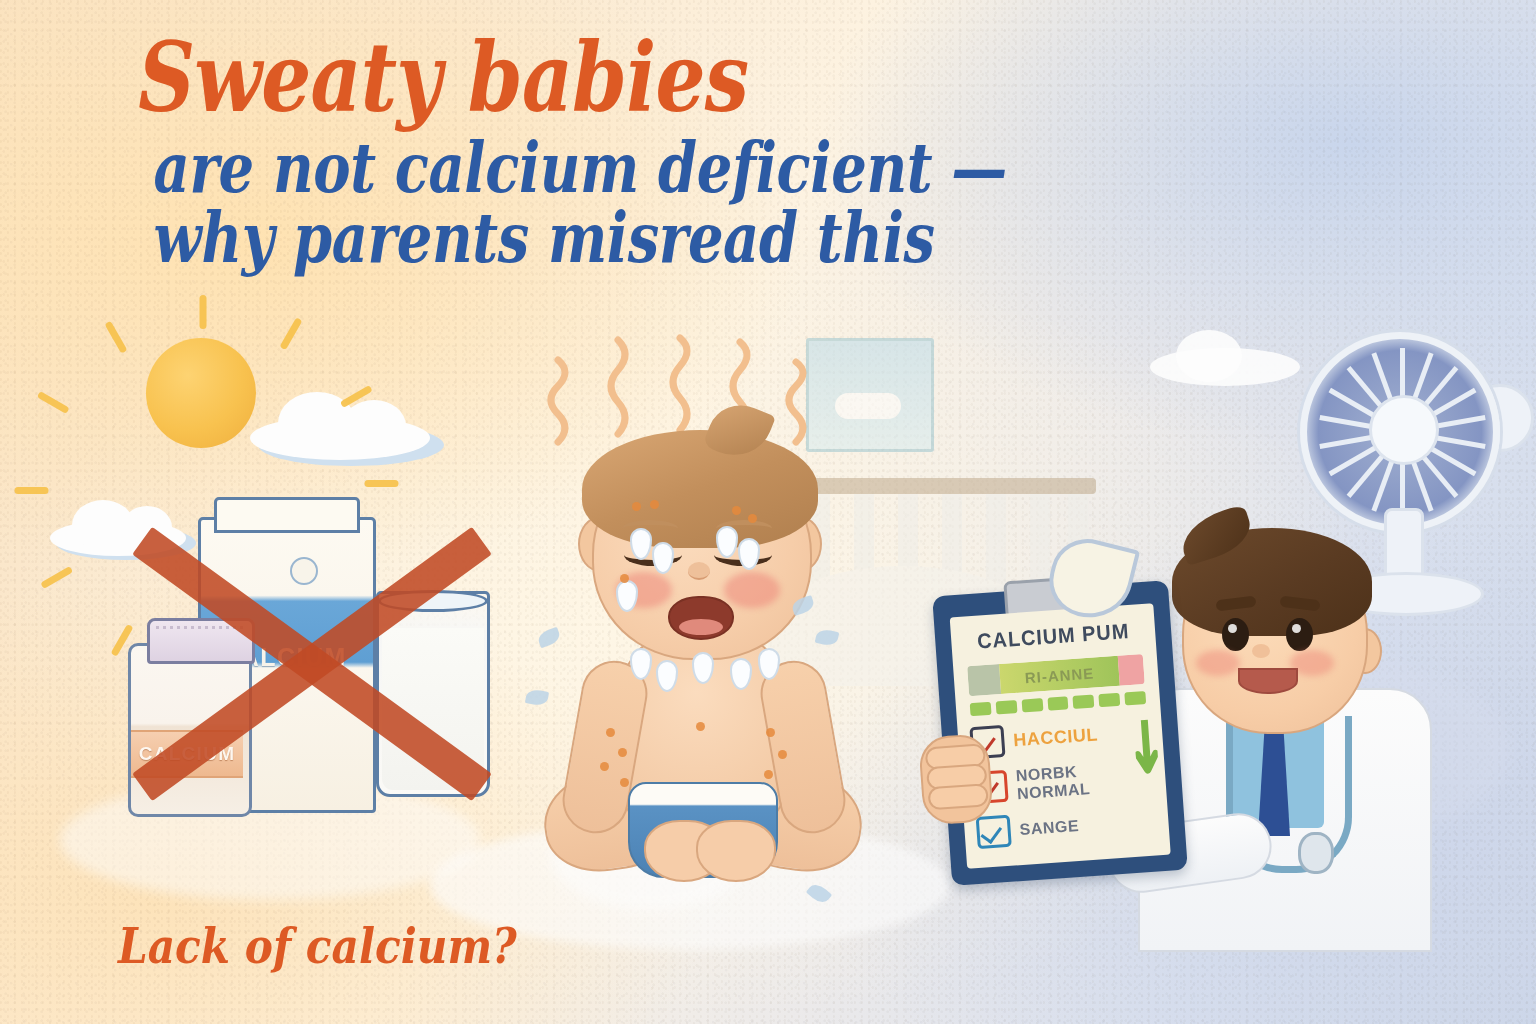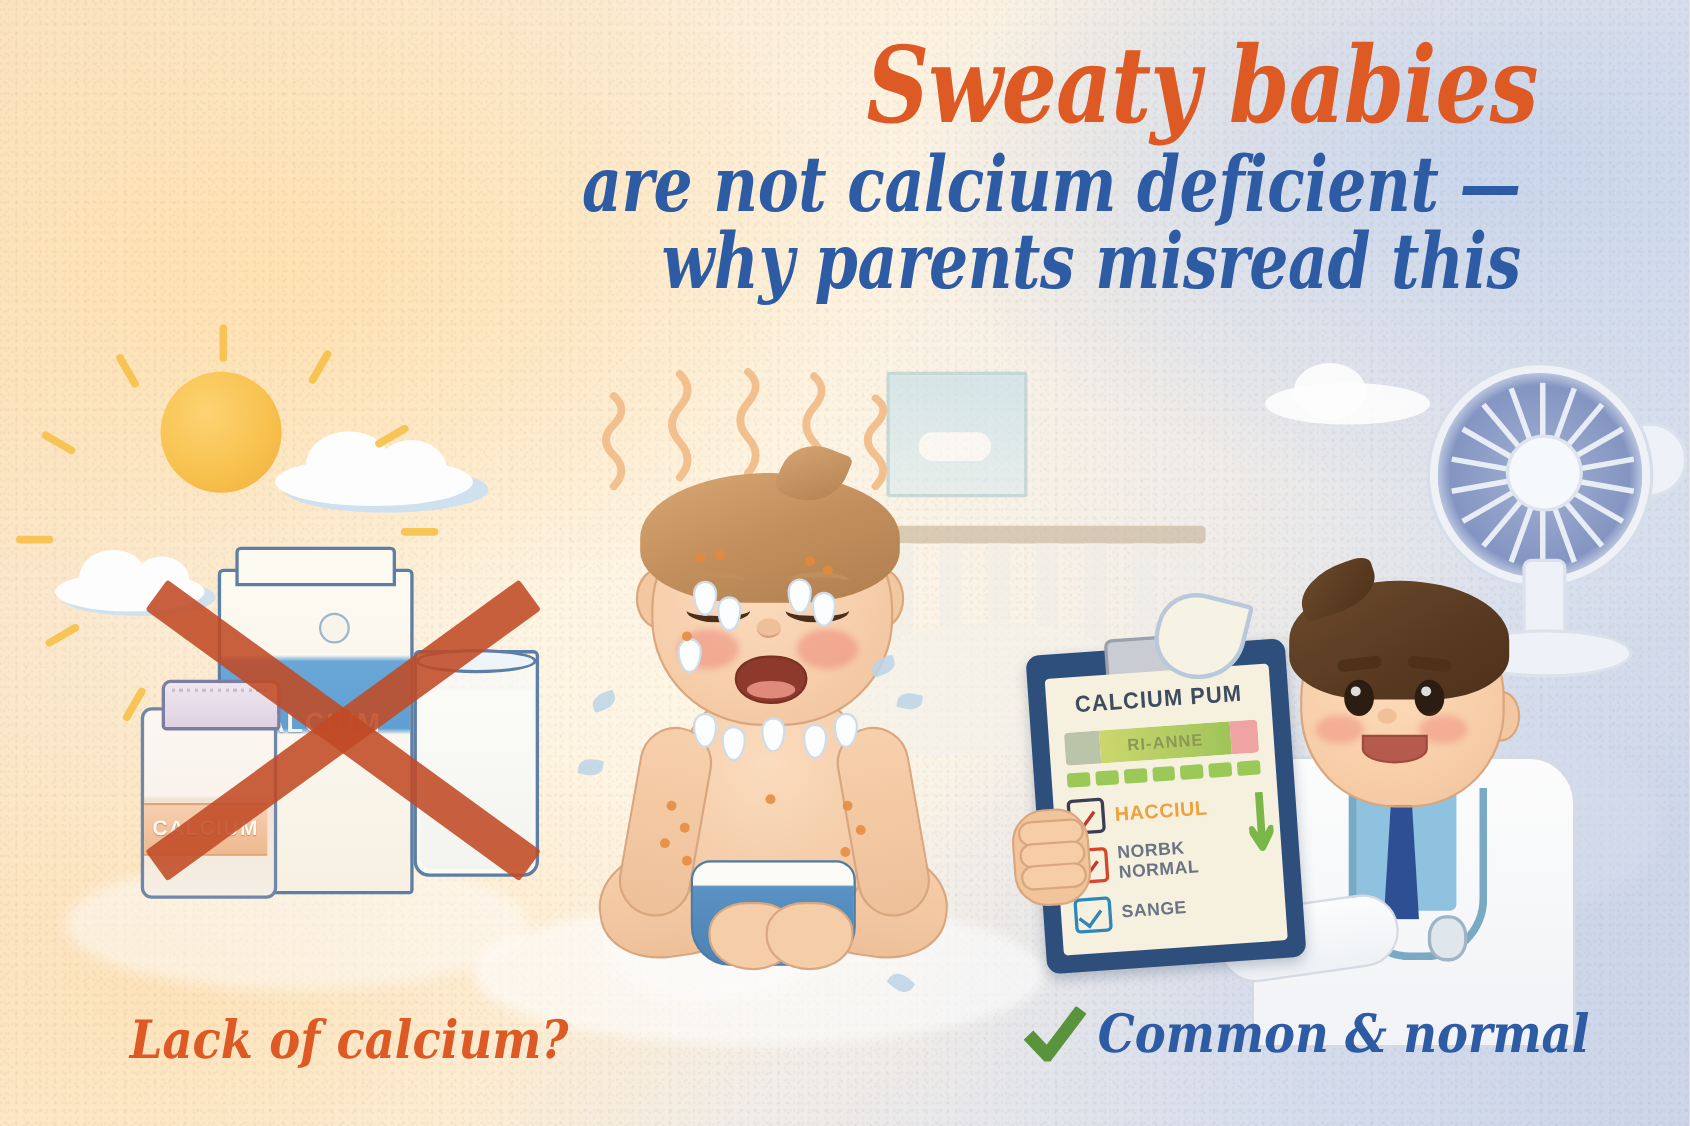--- a/index.html
+++ b/index.html
@@ -23,21 +23,21 @@
     position:absolute;inset:0;pointer-events:none;mix-blend-mode:multiply;opacity:.30;
     background-image:
       radial-gradient(circle at 12% 22%, rgba(170,150,120,.25) 0 1px, transparent 1.6px),
       radial-gradient(circle at 63% 41%, rgba(150,140,130,.22) 0 1px, transparent 1.6px),
       radial-gradient(circle at 34% 77%, rgba(160,145,125,.22) 0 1px, transparent 1.6px),
       radial-gradient(circle at 86% 63%, rgba(140,145,160,.20) 0 1px, transparent 1.6px);
     background-size:7px 7px,9px 9px,11px 11px,13px 13px;
   }
   .layer{position:absolute;}
   
-  #title-block{position:absolute;left:0;right:0;top:30px;text-align:right;z-index:40;}
+  #title-block{position:absolute;left:0;right:0;top:30px;text-align:left;z-index:40;}
   #title-main{
     font-family:"DejaVu Serif",serif;
     font-weight:700;font-style:italic;
     font-size:96px;line-height:1.0;letter-spacing:-1px;
     color:#dd5a24;
     transform:scaleX(.82);
   }
   .title-sub{
     font-family:"DejaVu Serif",serif;
     font-weight:700;font-style:italic;
@@ -493,21 +493,15 @@
   <div id="bubble-tail"></div>
 
   <div id="title-block">
     <div id="title-main">Sweaty babies</div>
     <div class="title-sub">are not calcium deficient —</div>
     <div class="title-sub l2">why parents misread this</div>
   </div>
 
   <div id="cap-left">Lack of calcium?</div>
 
-  <div id="cap-right">
-    <svg id="cap-right-check" viewBox="0 0 58 50">
-      <path d="M5 26 L22 44 L53 3" stroke="#59933c" stroke-width="12" fill="none" stroke-linecap="butt" stroke-linejoin="miter"></path>
-    </svg>
-    <span id="cap-right-text">Common &amp; normal</span>
-  </div>
 
   <div id="grain"></div>
 </div>
 
 </body></html>

